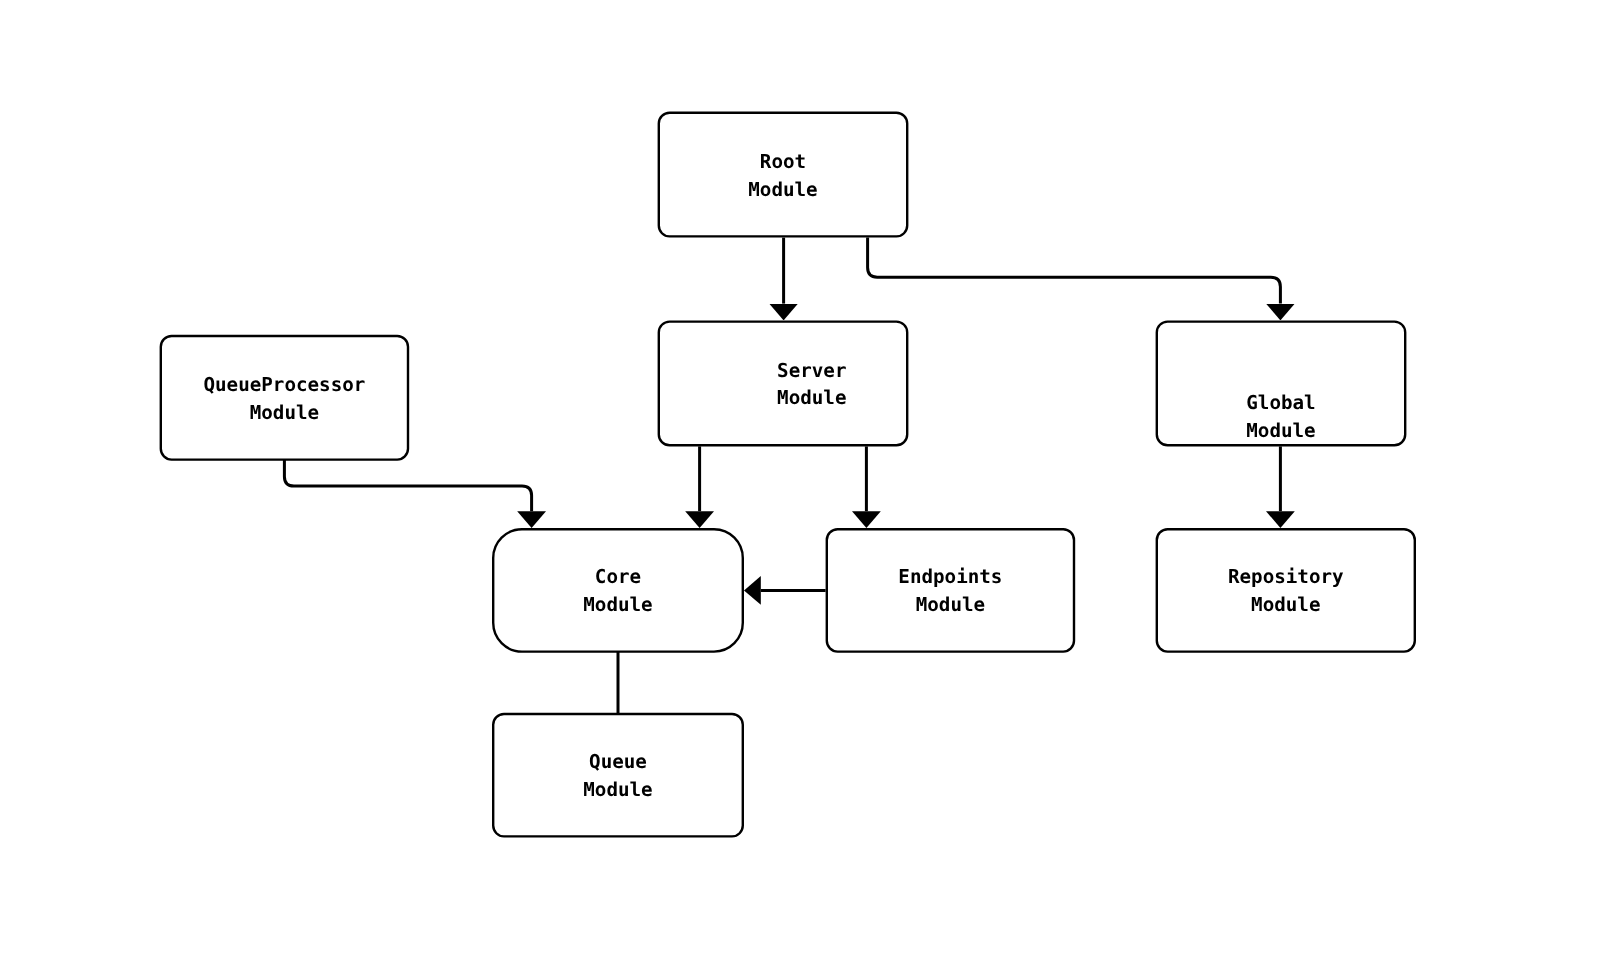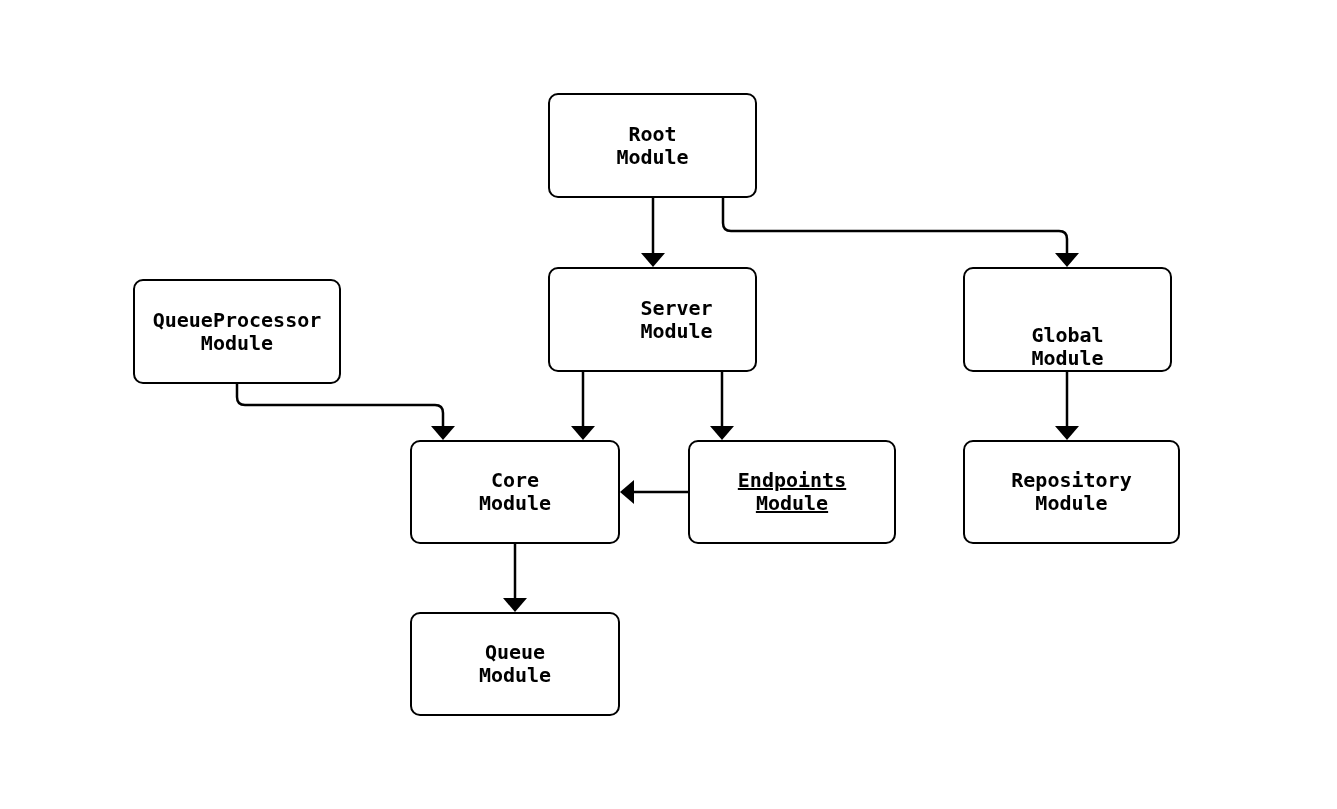--- a/index.html
+++ b/index.html
@@ -41,21 +41,21 @@
     background:var(--node-fill);
     border:2.5px solid var(--stroke);
     border-radius:10px;
     display:flex;
     align-items:center;
     justify-content:center;
   }
   .node-label{
     white-space:pre;
     text-align:center;
-    font-size:20px;
+    font-size:16px;
     font-weight:bold;
     line-height:23px;
     color:var(--stroke);
   }
 </style>
 </head>
 <body>
 
 <div class="canvas">
   <svg class="edges-layer" width="1337" height="809" viewBox="0 0 1337 809" xmlns="http://www.w3.org/2000/svg">
@@ -83,30 +83,30 @@
 Module</span>
       </div>
       <div class="node" style="left: 548px; top: 267px; width: 209px; height: 105px; padding-left: 48px;">
         <span class="node-label">Server
 Module</span>
       </div>
       <div class="node" style="left: 963px; top: 267px; width: 209px; height: 105px; align-items: flex-end;">
         <span class="node-label">Global
 Module</span>
       </div>
-      <div class="node" style="left: 410px; top: 440px; width: 210px; height: 104px;">
+      <div class="node" style="left: 410px; top: 440px; width: 210px; height: 104px; border-radius: 25px;">
         <span class="node-label">Core
 Module</span>
       </div>
-      <div class="node" style="left: 688px; top: 440px; width: 208px; height: 104px; text-decoration: underline;">
+      <div class="node" style="left: 688px; top: 440px; width: 208px; height: 104px;">
         <span class="node-label">Endpoints
 Module</span>
       </div>
       <div class="node" style="left: 963px; top: 440px; width: 217px; height: 104px;">
         <span class="node-label">Repository
 Module</span>
       </div>
-      <div class="node" style="left: 410px; top: 612px; width: 210px; height: 104px;">
+      <div class="node" style="left: 410px; top: 594px; width: 210px; height: 104px;">
         <span class="node-label">Queue
 Module</span>
       </div>
     </div>
 </div>
 
 </body></html>

